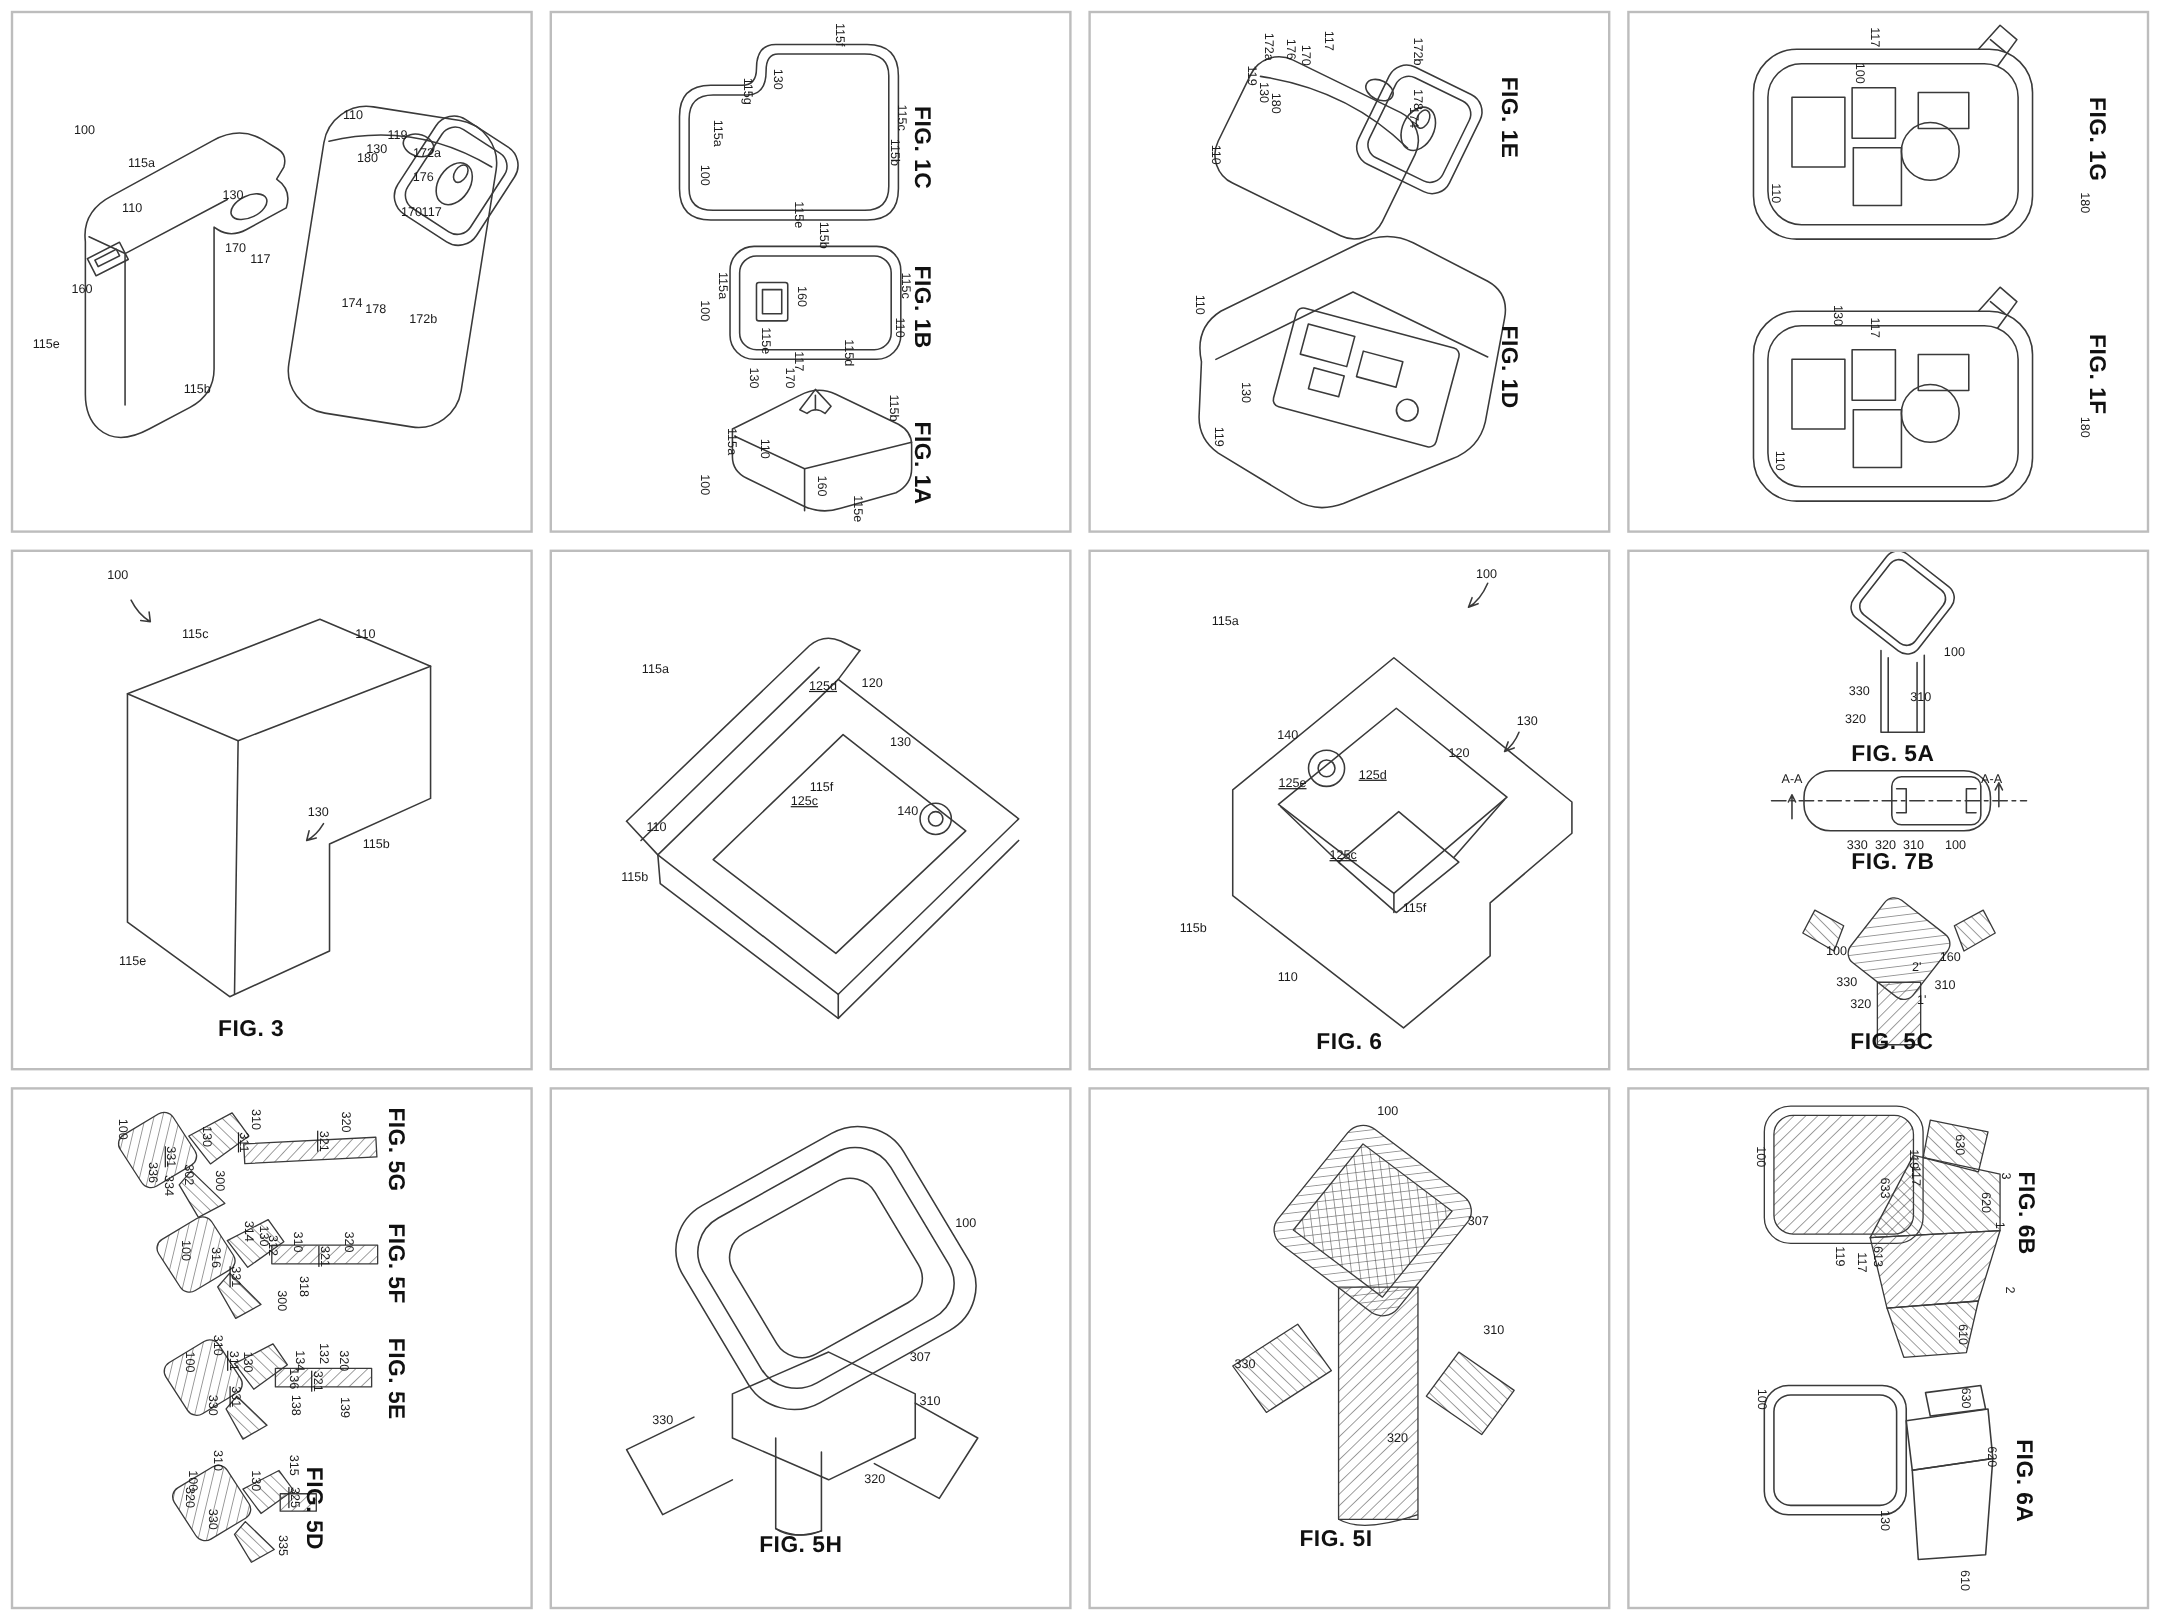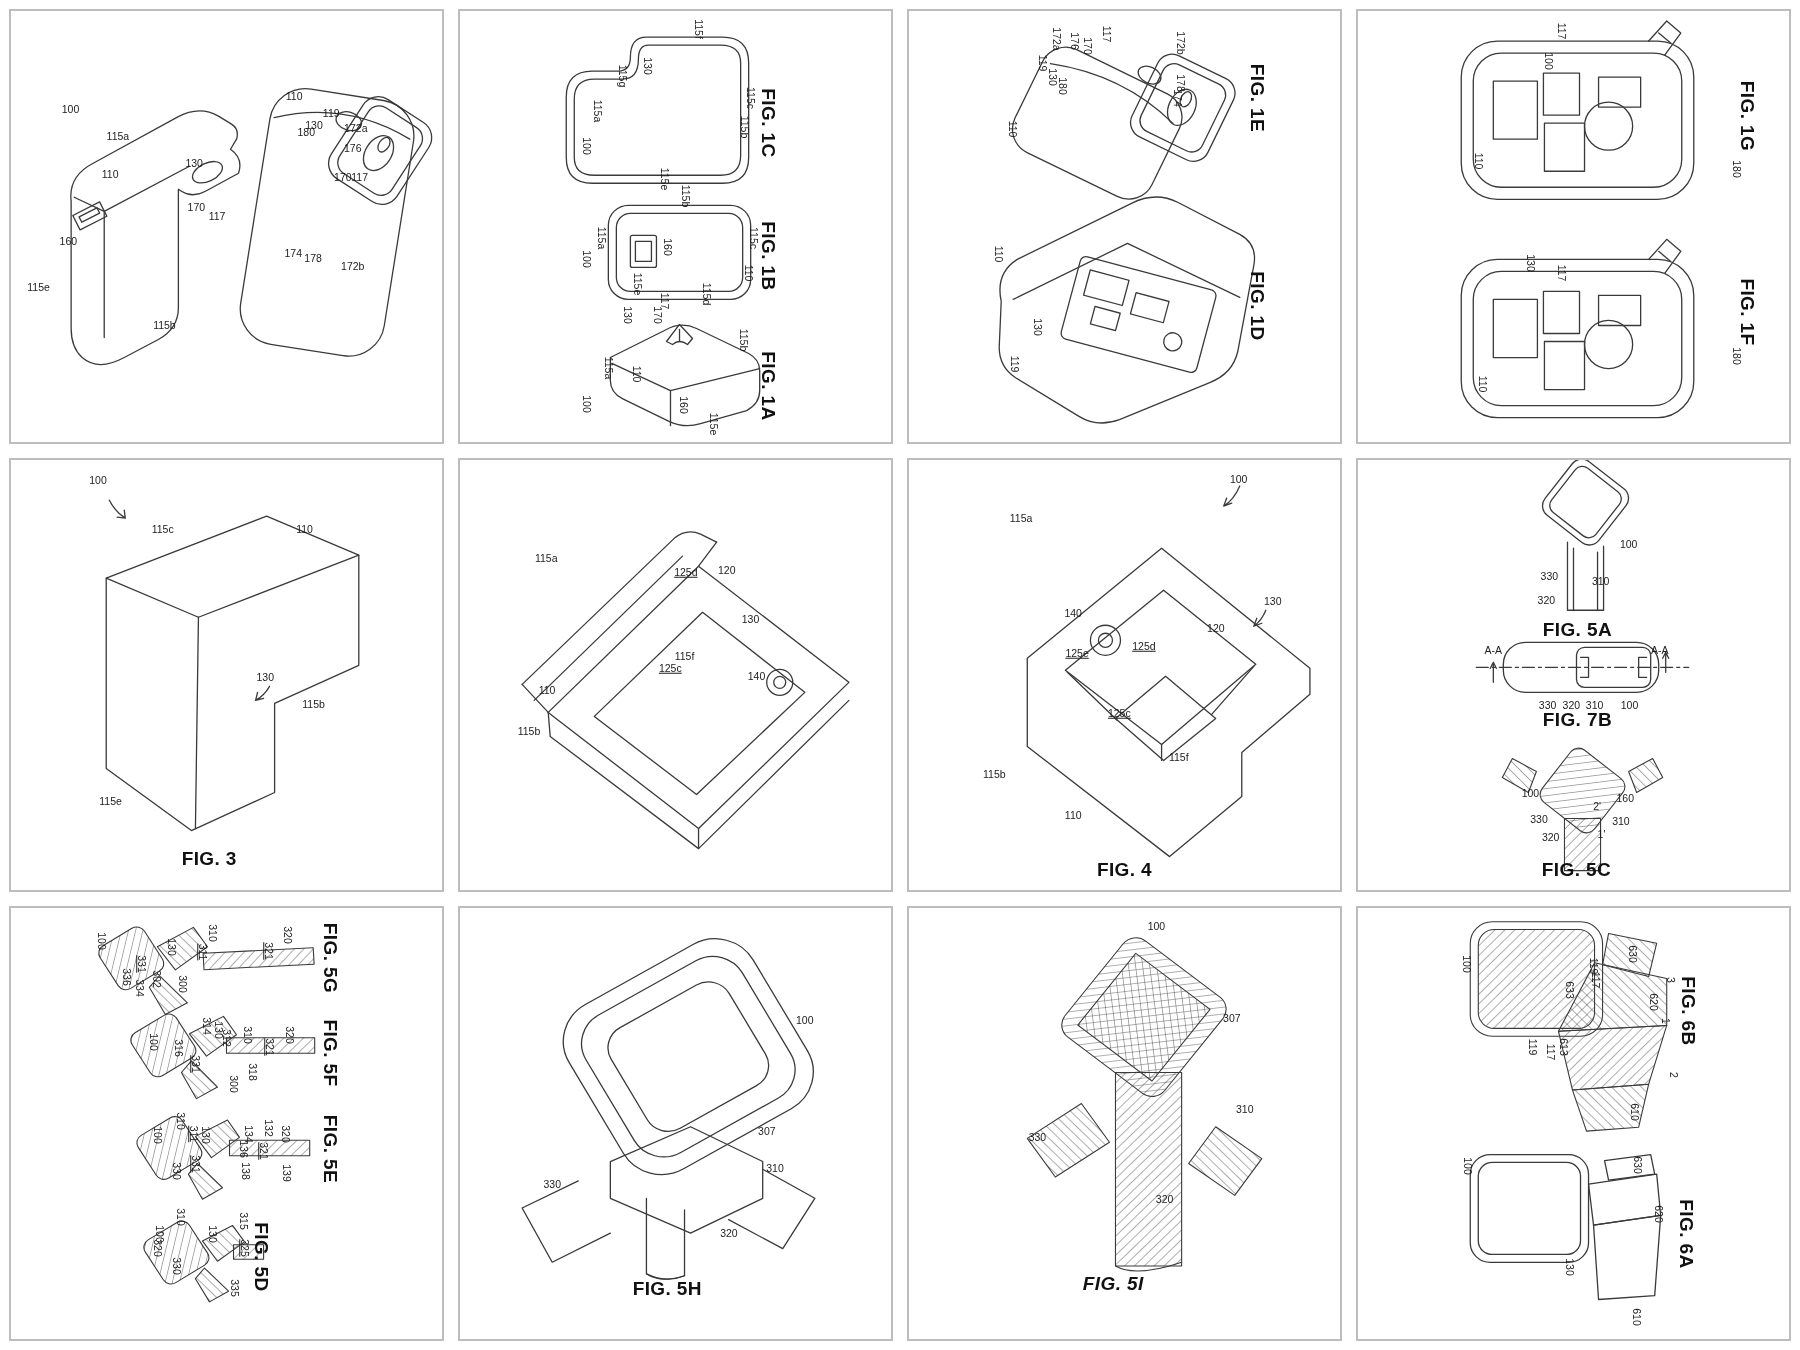--- a/index.html
+++ b/index.html
@@ -264,21 +264,21 @@
       <span class="ref" style="left: 76.5%; top: 4.5%;">100</span>
       <span class="ref" style="left: 84.4%; top: 32.9%;">130</span>
       <span class="ref" style="left: 71.2%; top: 39%;">120</span>
       <span class="ref" style="left: 38.1%; top: 35.5%;">140</span>
       <span class="ref u" style="left: 39%; top: 44.8%;">125e</span>
       <span class="ref u" style="left: 54.5%; top: 43.3%;">125d</span>
       <span class="ref u" style="left: 48.8%; top: 58.8%;">125c</span>
       <span class="ref" style="left: 19.8%; top: 73.1%;">115b</span>
       <span class="ref" style="left: 38.1%; top: 82.6%;">110</span>
       <span class="ref" style="left: 62.6%; top: 69%;">115f</span>
-      <span class="ref cap" style="left: 50%; top: 95%;">FIG. 4</span>
+      <span class="ref cap" style="left: 50%; top: 95%;">FIG. 6</span>
     </section>
 
   <section class="panel">
     <svg viewBox="0 0 430 430" preserveAspectRatio="none">
       <g class="s">
         <g transform="rotate(38 227 42)">
             <rect x="193" y="8" width="68" height="68" rx="12"></rect>
             <rect x="199" y="14" width="56" height="56" rx="9"></rect>
           </g>
         <path d="M209,82 L209,150 M245,86 L245,150 M209,150 L245,150"></path>
@@ -436,21 +436,21 @@
         <path d="M306,226 l46,33 -27,38 -46,-33 z" fill="url(#h2)"></path>
         <rect x="206" y="170" width="66" height="200" fill="url(#h1)"></rect>
         <path d="M206,370 q20,12 66,-4" fill="none"></path>
       </g>
     </svg>
   <span class="ref" style="left: 57.4%; top: 4%;">100</span>
       <span class="ref" style="left: 74.9%; top: 25.5%;">307</span>
       <span class="ref" style="left: 77.9%; top: 46.6%;">310</span>
       <span class="ref" style="left: 29.8%; top: 53%;">330</span>
       <span class="ref" style="left: 59.3%; top: 67.5%;">320</span>
-      <span class="ref cap" style="left: 47.4%; top: 87%; font-style: italic;">FIG. 5I</span>
+      <span class="ref cap" style="left: 47.4%; top: 87%;">FIG. 5I</span>
     </section>
 
   <section class="panel">
     <svg viewBox="0 0 430 440" preserveAspectRatio="none">
       <g class="sh">
         <rect x="112" y="14" width="132" height="117" rx="22" fill="none"></rect>
         <rect x="120" y="22" width="116" height="101" rx="16" fill="url(#h1)"></rect>
         <path d="M236,56 L308,72 L308,120 L200,126 Z" fill="url(#h2)"></path>
         <path d="M200,126 L308,120 L290,180 L214,186 Z" fill="url(#h1)"></path>
         <path d="M250,26 L298,36 L290,70 L244,58 Z" fill="url(#h2)"></path>

